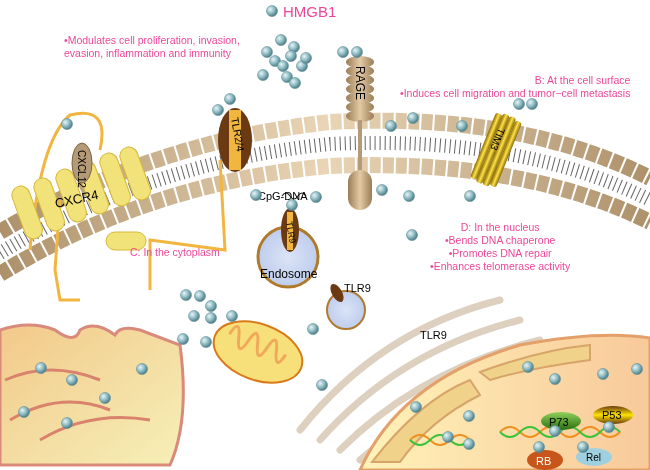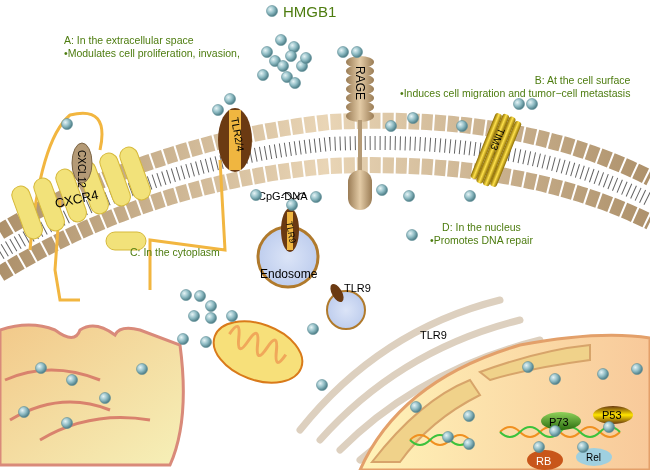--- a/index.html
+++ b/index.html
@@ -1,18 +1,18 @@
 <!DOCTYPE html>
 <html><head>
 <meta charset="utf-8">
 <style>
   html, body { margin:0; padding:0; background:#ffffff; }
   body { width:650px; height:470px; overflow:hidden; position:relative; font-family:"Liberation Sans", sans-serif; }
   #stage { position:absolute; left:0; top:0; width:650px; height:470px; }
-  .txt { position:absolute; color:#4d7c0f; font-size:10.5px; line-height:13px; white-space:nowrap; }
+  .txt { position:absolute; color:#ec4899; font-size:10.5px; line-height:13px; white-space:nowrap; }
   .title { font-size:15px; line-height:17px; }
   svg text { font-family:"Liberation Sans", sans-serif; }
 </style>
 </head>
 <body>
 
 <div id="stage">
 <svg width="650" height="470" viewBox="0 0 650 470" xmlns="http://www.w3.org/2000/svg">
   <defs>
     <radialGradient id="ball" cx="35%" cy="35%" r="65%">
@@ -227,30 +227,32 @@
         <circle cx="609" cy="427" r="5.5" fill="url(#ball)" stroke="#5e8d95" stroke-width="0.6"></circle>
         <circle cx="603" cy="374" r="5.5" fill="url(#ball)" stroke="#5e8d95" stroke-width="0.6"></circle>
         <circle cx="637" cy="369" r="5.5" fill="url(#ball)" stroke="#5e8d95" stroke-width="0.6"></circle>
         <circle cx="322" cy="385" r="5.5" fill="url(#ball)" stroke="#5e8d95" stroke-width="0.6"></circle>
       </g>
 </svg>
 
 <div class="txt title" style="left:283px; top:3px;">HMGB1</div>
 
 <div class="txt" style="left:64px; top:34px;">
-  <div>A: In the extracellular space</div>
   <div>•Modulates cell proliferation, invasion,</div>
+  <div>evasion, inflammation and immunity</div>
 </div>
 
 <div class="txt" style="left:400px; top:74px;text-align:right;">
   <div>B: At the cell surface</div>
   <div>•Induces cell migration and tumor−cell metastasis</div>
 </div>
 
 <div class="txt" style="left:130px; top:246px;">
   <div>C: In the cytoplasm</div>
 </div>
 
 <div class="txt" style="left:430px; top:221px;text-align:center;">
   <div>D: In the nucleus</div>
+  <div>•Bends DNA chaperone</div>
   <div>•Promotes DNA repair</div>
+  <div>•Enhances telomerase activity</div>
 </div>
 </div>
 
 </body></html>

